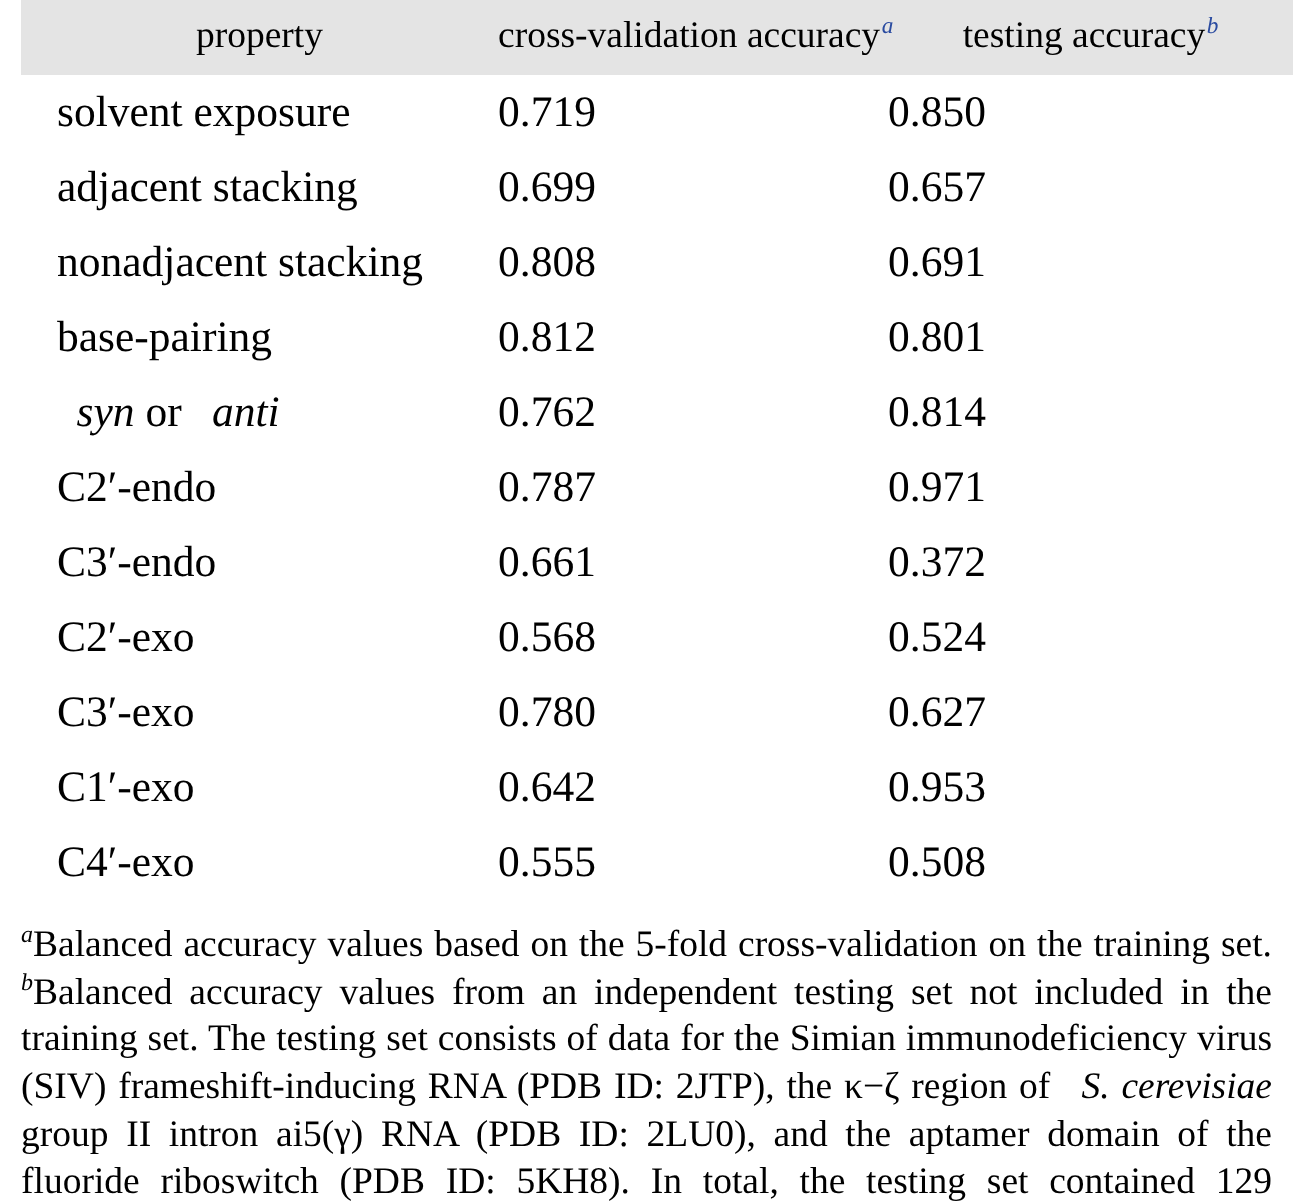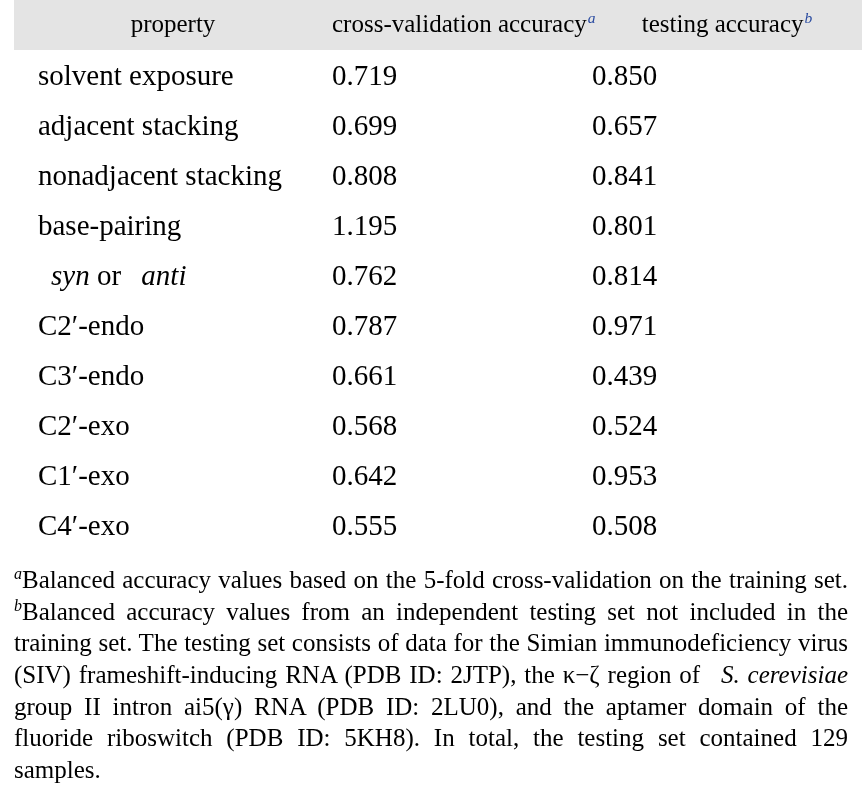--- a/index.html
+++ b/index.html
@@ -117,46 +117,51 @@
           <td class="cell-num">0.850</td>
         </tr>
         <tr>
           <td class="cell-prop">adjacent stacking</td>
           <td class="cell-num">0.699</td>
           <td class="cell-num">0.657</td>
         </tr>
         <tr>
           <td class="cell-prop">nonadjacent stacking</td>
           <td class="cell-num">0.808</td>
-          <td class="cell-num">0.841</td>
+          <td class="cell-num">0.691</td>
         </tr>
         <tr>
           <td class="cell-prop">base-pairing</td>
-          <td class="cell-num">1.195</td>
+          <td class="cell-num">0.812</td>
           <td class="cell-num">0.801</td>
         </tr>
         <tr>
           <td class="cell-prop"><span class="italic">syn</span><span> or </span><span class="italic">anti</span></td>
           <td class="cell-num">0.762</td>
           <td class="cell-num">0.814</td>
         </tr>
         <tr>
           <td class="cell-prop">C2′-endo</td>
           <td class="cell-num">0.787</td>
           <td class="cell-num">0.971</td>
         </tr>
         <tr>
           <td class="cell-prop">C3′-endo</td>
           <td class="cell-num">0.661</td>
-          <td class="cell-num">0.439</td>
+          <td class="cell-num">0.372</td>
         </tr>
         <tr>
           <td class="cell-prop">C2′-exo</td>
           <td class="cell-num">0.568</td>
           <td class="cell-num">0.524</td>
+        </tr>
+        <tr>
+          <td class="cell-prop">C3′-exo</td>
+          <td class="cell-num">0.780</td>
+          <td class="cell-num">0.627</td>
         </tr>
         <tr>
           <td class="cell-prop">C1′-exo</td>
           <td class="cell-num">0.642</td>
           <td class="cell-num">0.953</td>
         </tr>
         <tr>
           <td class="cell-prop">C4′-exo</td>
           <td class="cell-num">0.555</td>
           <td class="cell-num">0.508</td>

